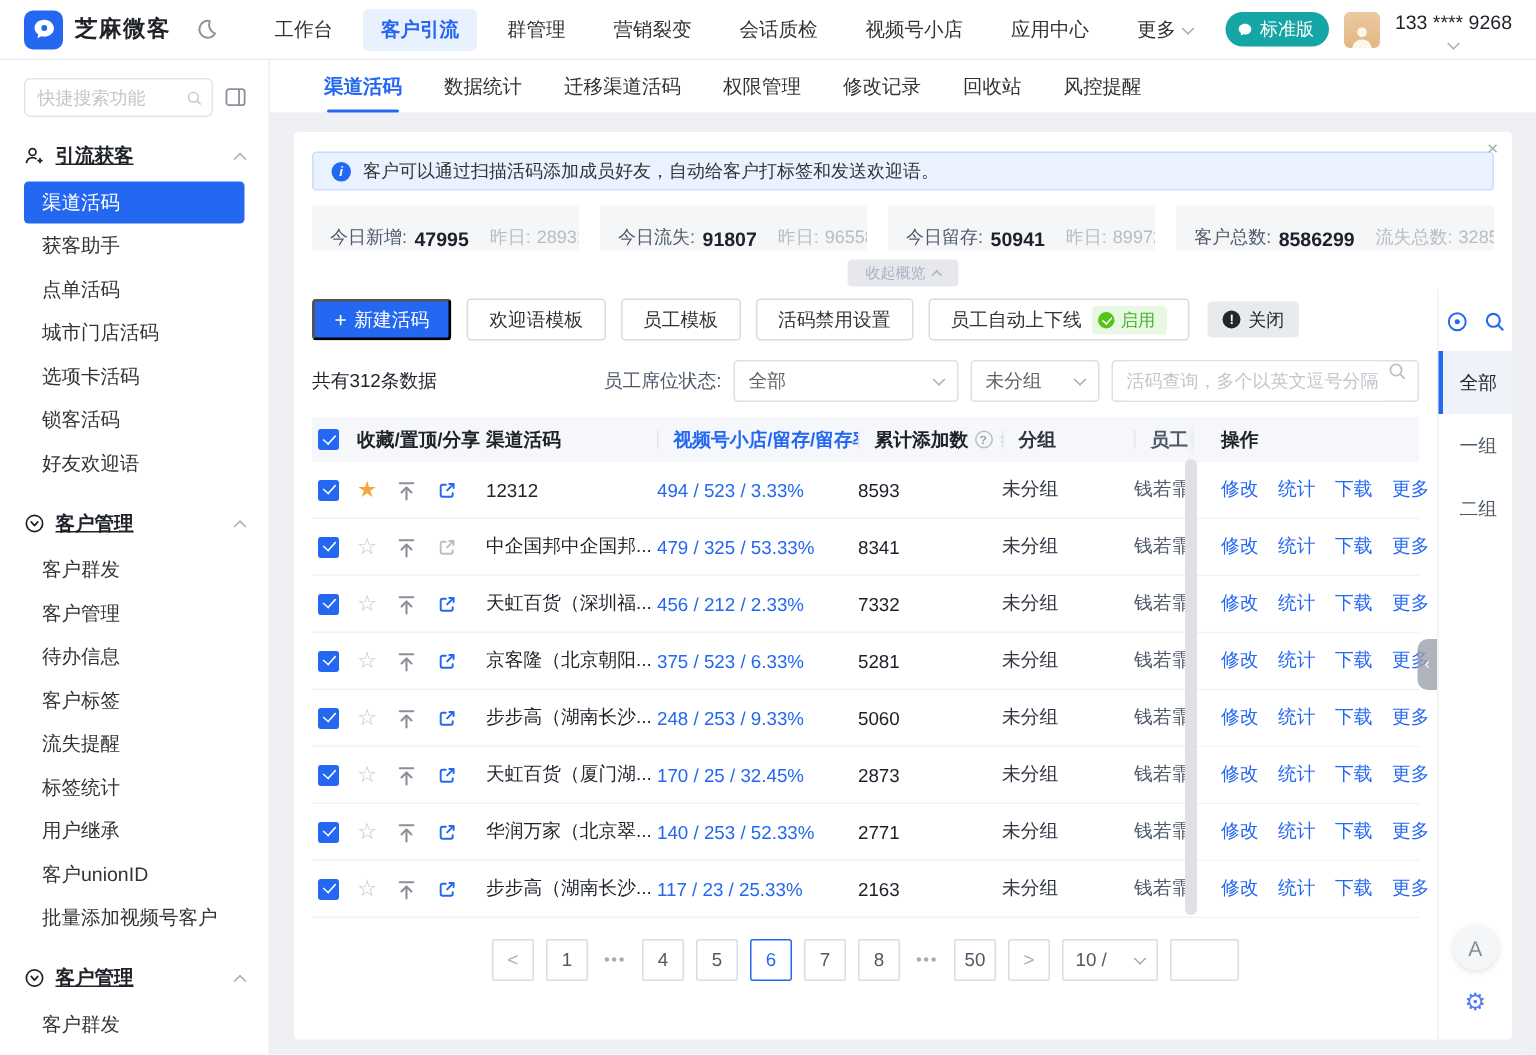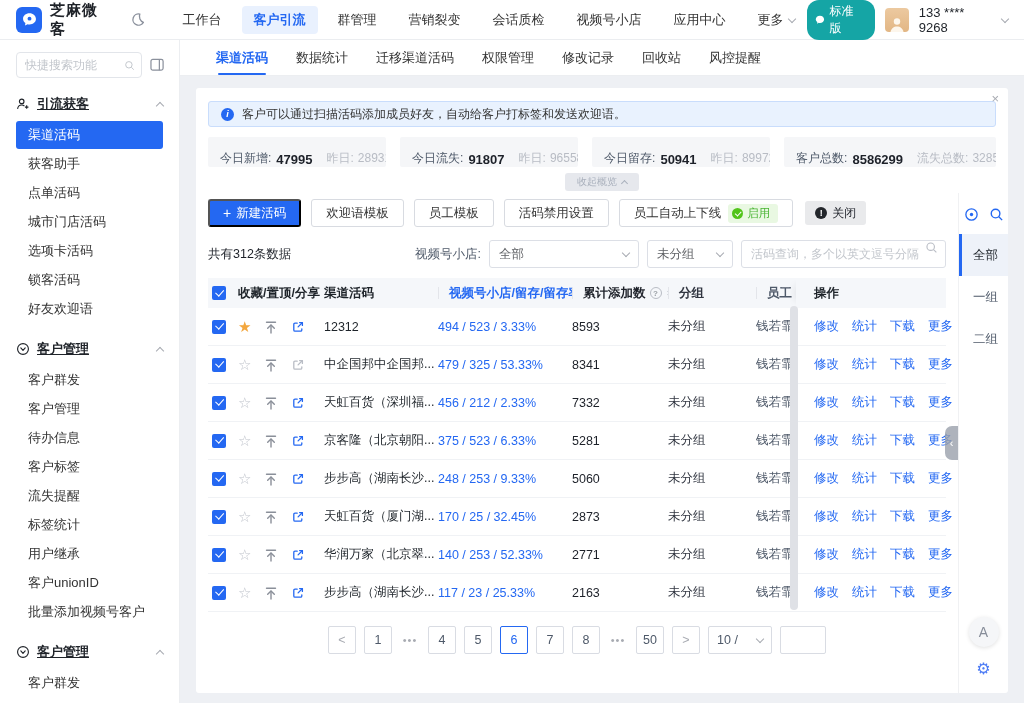--- a/index.html
+++ b/index.html
@@ -10,21 +10,21 @@
   .topnav { height:40px; background:#fff; border-bottom:1px solid #ebedf0; display:flex; align-items:center; padding:0 16px; }
   .logo { width:26px; height:26px; border-radius:6px; background:#2468f2; display:flex; align-items:center; justify-content:center; flex:0 0 auto; }
   .brand { font-size:15px; font-weight:bold; margin-left:8px; letter-spacing:1px; }
   .moon { margin-left:16px; color:#8a909c; display:flex; }
   .nav-items { display:flex; align-items:center; margin-left:26px; gap:8px; }
   .nav-item { padding:5px 12px; font-size:13px; color:#333; border-radius:4px; cursor:pointer; display:flex; align-items:center; gap:5px; white-space:nowrap; }
   .nav-item.active { color:#2468f2; background:#e9f1fe; font-weight:bold; }
   .nav-right { margin-left:auto; display:flex; align-items:center; gap:10px; }
   .plan-badge { background:#15a5a5; color:#fff; font-size:12px; border-radius:12px; padding:3px 10px 3px 7px; display:flex; align-items:center; gap:4px; }
   .avatar { width:24px; height:24px; border-radius:4px; background:linear-gradient(180deg,#ecc9a0,#e2b684); display:flex; align-items:flex-end; justify-content:center; overflow:hidden; }
-  .phone { font-size:13px; color:#1f2329; display:flex; align-items:center; gap:6px; }
+  .phone { font-size:13px; color:#1f2329; display:flex; align-items:center; gap:6px;flex-direction:column; }
   .chev { display:inline-block; width:6px; height:6px; border-right:1.4px solid currentColor; border-bottom:1.4px solid currentColor; transform:rotate(45deg); margin-top:-2px; }
   .chev.up { transform:rotate(-135deg); margin-top:3px; }
   .chev.gray { color:#a8abb2; }
 
   
   .layout { display:flex; height:663px; }
 
   
   .sidebar { width:180px; background:#fff; border-right:1px solid #eceef1; overflow:hidden; padding-top:12px; flex:0 0 auto; }
   .sb-search-row { display:flex; align-items:center; padding:0 14px 0 16px; gap:8px; }
@@ -318,21 +318,21 @@
               </button>
               <span class="chip-close">
                 <span class="excl">!</span>
                 <span>关闭</span>
               </span>
             </div>
 
             <div class="filter">
               <span class="count">共有312条数据</span>
               <div class="filter-right">
-                <span class="f-label">视频号小店:</span>
+                <span class="f-label">员工席位状态:</span>
                 <div class="select sel-status">
                   <span>全部</span>
                   <i class="chev gray"></i>
                 </div>
                 <div class="select sel-group">
                   <span>未分组</span>
                   <i class="chev gray"></i>
                 </div>
                 <div class="search-box">
                   <input placeholder="活码查询，多个以英文逗号分隔" style="">

